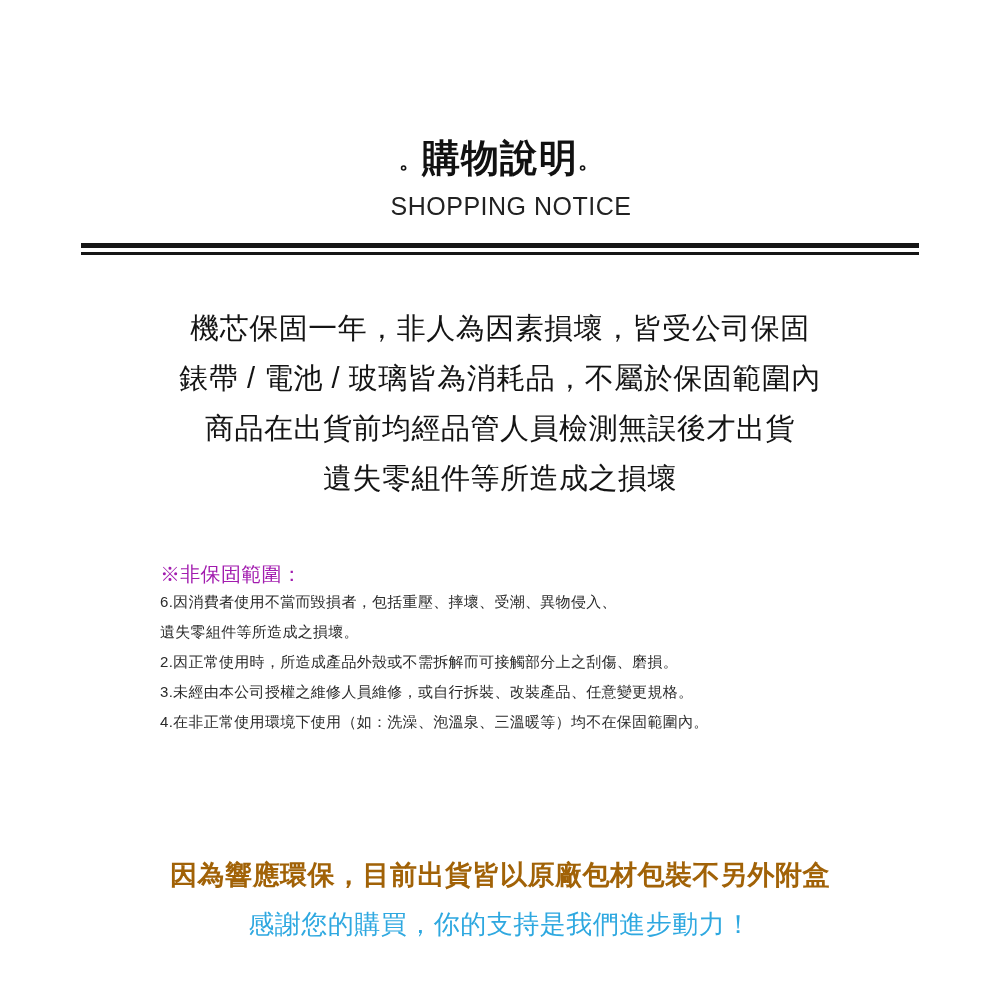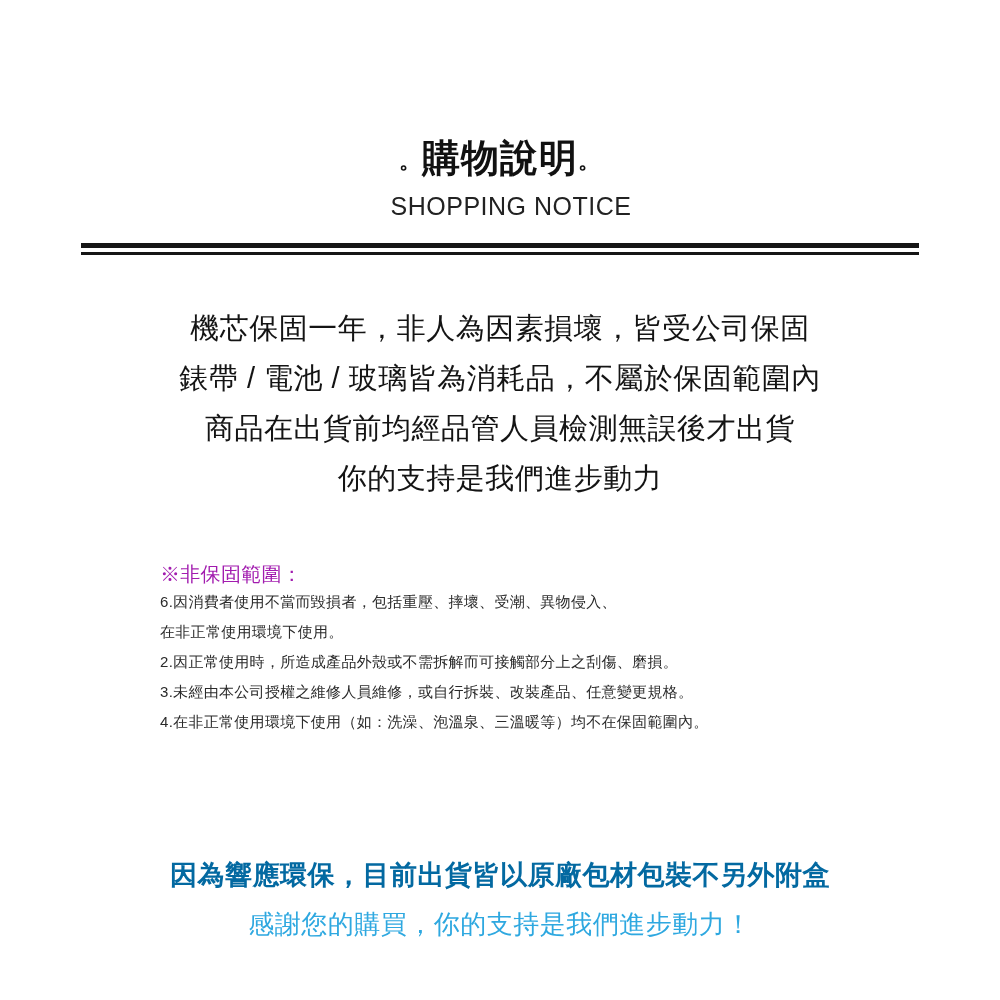--- a/index.html
+++ b/index.html
@@ -136,30 +136,30 @@
   <div class="divider">
     <div class="rule-thick"></div>
     <div class="rule-gap"></div>
     <div class="rule-thin"></div>
   </div>
 
   <div class="main-lines">
     <div class="line">機芯保固一年，非人為因素損壞，皆受公司保固</div>
     <div class="line">錶帶 / 電池 / 玻璃皆為消耗品，不屬於保固範圍內</div>
     <div class="line">商品在出貨前均經品管人員檢測無誤後才出貨</div>
-    <div class="line">你的支持是我們進步動力</div>
+    <div class="line">遺失零組件等所造成之損壞</div>
   </div>
 
   <div class="fineprint">
     <div class="fp-head">※非保固範圍：</div>
     <div class="fp-item">6.因消費者使用不當而毀損者，包括重壓、摔壞、受潮、異物侵入、</div>
-    <div class="fp-item">在非正常使用環境下使用。</div>
+    <div class="fp-item">遺失零組件等所造成之損壞。</div>
     <div class="fp-item">2.因正常使用時，所造成產品外殼或不需拆解而可接觸部分上之刮傷、磨損。</div>
     <div class="fp-item">3.未經由本公司授權之維修人員維修，或自行拆裝、改裝產品、任意變更規格。</div>
     <div class="fp-item">4.在非正常使用環境下使用（如：洗澡、泡溫泉、三溫暖等）均不在保固範圍內。</div>
   </div>
 
   <div class="footer">
-    <div class="eco" style="color: #0369a1;">因為響應環保，目前出貨皆以原廠包材包裝不另外附盒</div>
+    <div class="eco" style="color: #a16207;">因為響應環保，目前出貨皆以原廠包材包裝不另外附盒</div>
     <div class="thanks" style="color: rgb(46, 168, 224);">感謝您的購買，你的支持是我們進步動力！</div>
   </div>
 
 </div>
 
 </body></html>

